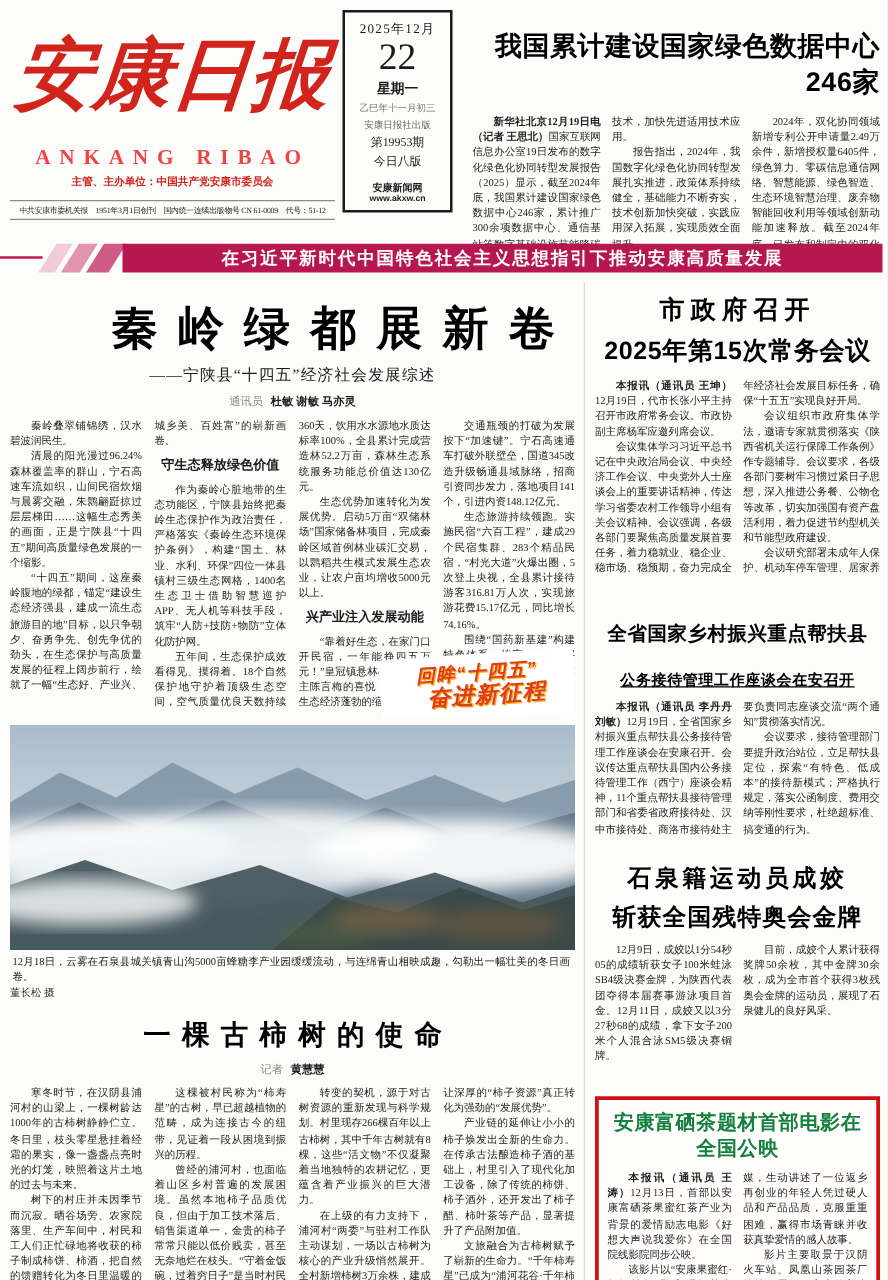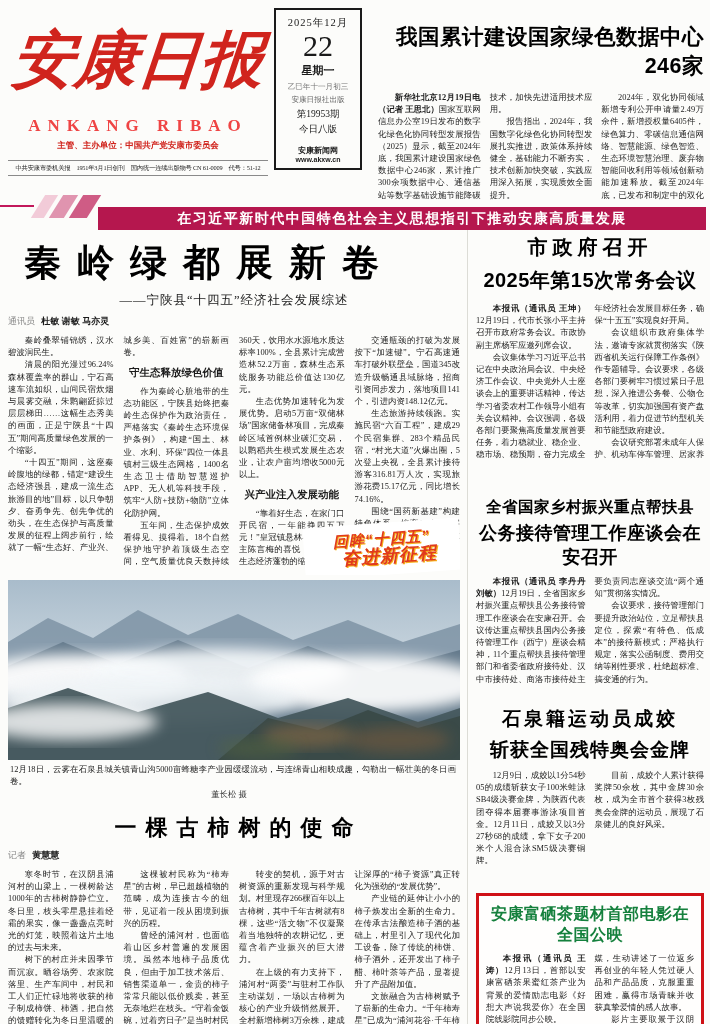--- a/index.html
+++ b/index.html
@@ -54,37 +54,37 @@
   .top-article-body { columns:3; column-gap:9px; height:116px; }
   
   .theme-banner { position:relative; height:23px; margin:3px 0 0 0; }
   .banner-lead { position:absolute; left:0; top:10px; width:34px; height:2px; background:#c2185b; }
   .banner-stripes { position:absolute; left:38px; top:0; height:23px; }
   .stripe { position:absolute; top:0; height:23px; transform:skewX(-32deg); }
   .s1 { left:0; width:13px; background:#f2cbd8; }
   .s2 { left:18px; width:15px; background:#e094af; }
   .s3 { left:38px; width:18px; background:#cf5c85; }
   .banner-bar {
-    position:absolute; left:98px; right:4px; top:12px; height:23px; background:#b5174e;
+    position:absolute; left:98px; right:4px; top:0; height:23px; background:#b5174e;
     display:flex; align-items:center; justify-content:center;
   }
   .banner-text {
     color:#fff; font-family:"Liberation Sans", sans-serif; font-weight:bold;
     font-size:14px; letter-spacing:1.5px; white-space:nowrap;
   }
   
   .content { display:flex; padding:8px 6px 0 8px; }
   .left-col { width:452px; flex:none; }
   .right-col { flex:1; margin-left:7px; border-left:1px solid #dcdcd6; padding-left:8px; }
   .main-headline {
     font-family:"Liberation Sans", sans-serif; font-weight:900; font-size:37px;
-    letter-spacing:16px; text-indent:16px; text-align:left; margin-top:12px; color:#000;
+    letter-spacing:16px; text-indent:16px; text-align:right; margin-top:12px; color:#000;
   }
   .main-subtitle { text-align:center; font-size:12.5px; margin-top:4px; letter-spacing:1px; }
-  .byline { font-size:9px; margin:6px 0 7px; }
+  .byline { text-align:center; font-size:9px; margin:6px 0 7px; }
   .byline .role { color:#888; margin-right:4px; }
   .byline .names { font-weight:bold; font-family:"Liberation Sans", sans-serif; }
   .main-body { position:relative; columns:4; column-gap:10px; height:240px; }
   .section-title {
     font-family:"Liberation Sans", sans-serif; font-weight:bold; font-size:10.5px;
     text-align:center; margin:7px 0; text-indent:0;
   }
   .slogan-graphic {
     position:absolute; right:0; bottom:0; width:156px; height:52px; background:#fff;
     display:flex; flex-direction:column; align-items:center; justify-content:center;
@@ -92,35 +92,35 @@
   }
   .slogan-l1, .slogan-l2 {
     font-family:"Liberation Sans", sans-serif; font-weight:900; font-style:italic;
     color:#e03a1c; text-shadow:1px 1px 0 #f6b21a; letter-spacing:1px; line-height:1.1;
   }
   .slogan-l1 { font-size:15px; }
   .slogan-l2 { font-size:18px; margin-left:14px; }
   .photo-wrap { margin-top:5px; }
   .photo-wrap svg { display:block; }
   .photo-caption { font-size:8.4px; line-height:11.5px; padding:4px 4px 0 2px; text-align:justify; }
-  .photo-credit { text-align:center; font-size:8.4px; color:#333; padding:2px 10px 0 0; }
+  .photo-credit { text-align:left; font-size:8.4px; color:#333; padding:2px 10px 0 0; }
   .tree-headline {
     font-family:"Liberation Sans", sans-serif; font-weight:900; font-size:22px;
     letter-spacing:9px; text-indent:9px; text-align:center; margin-top:13px; color:#000;
   }
   .tree-body { columns:4; column-gap:10px; height:172px; margin-top:4px; }
   
   .r-headline {
     font-family:"Liberation Sans", sans-serif; font-weight:900; text-align:center; color:#000;
   }
   .gov-h1 { font-size:20px; letter-spacing:5px; margin-top:8px; }
   .gov-h2 { font-size:20px; margin-top:6px; letter-spacing:0.5px; }
   .gov-body { columns:2; column-gap:9px; height:176px; margin-top:9px; }
   .rec-h1 { font-size:15.5px; margin-top:18px; letter-spacing:0.5px; }
-  .rec-h2 { font-size:18px; margin-top:3px; letter-spacing:0.5px; }
+  .rec-h2 { font-size:12px; margin-top:18px; letter-spacing:0.5px;text-decoration:underline; }
   .rec-body { columns:2; column-gap:9px; height:116px; margin-top:7px; }
   .ath-h1 { font-size:19px; margin-top:14px; letter-spacing:3px; }
   .ath-h2 { font-size:19px; margin-top:5px; letter-spacing:1px; }
   .ath-body { columns:2; column-gap:9px; height:112px; margin-top:7px; }
   .movie-box { margin-top:11px; border:3px solid #cf1016; padding:8px 7px 7px; background:#fffefd; }
   .movie-headline {
     font-family:"Liberation Sans", sans-serif; font-weight:900; font-size:16px;
     text-align:center; color:#15803d; letter-spacing:0.5px;
   }
   .movie-body { columns:2; column-gap:9px; height:98px; margin-top:7px; }

